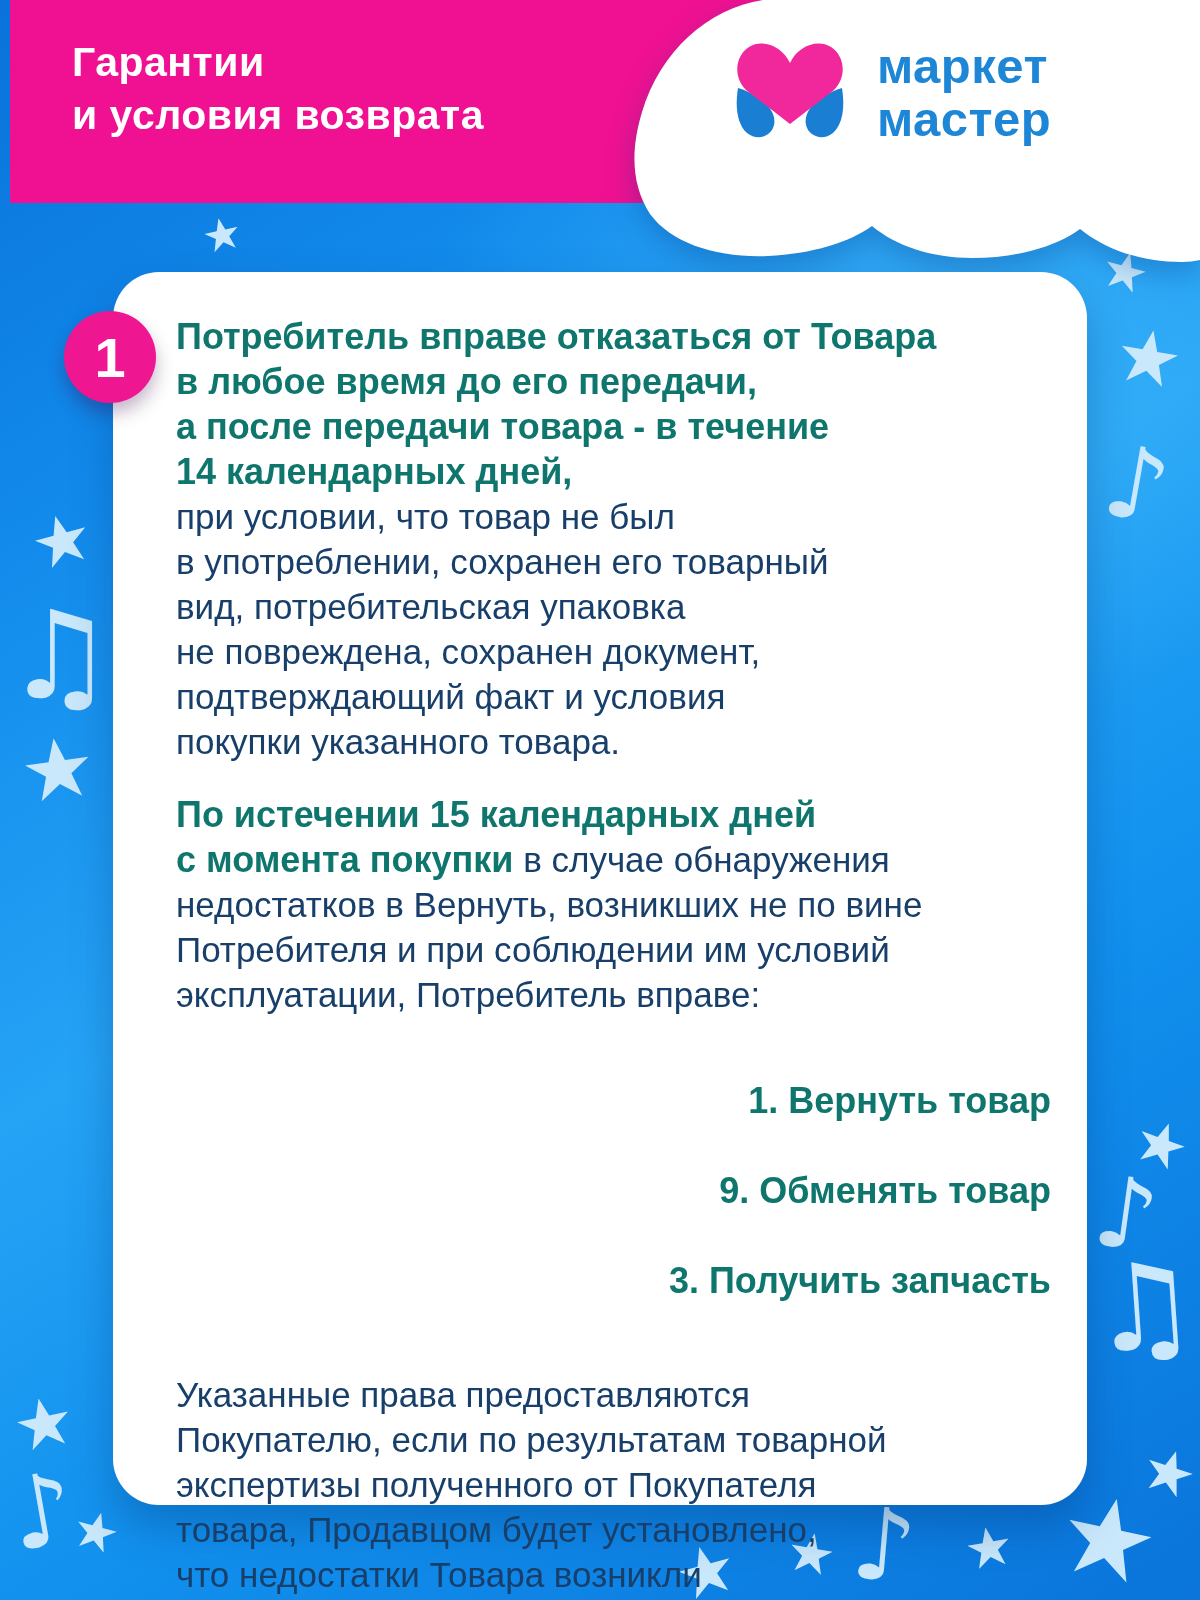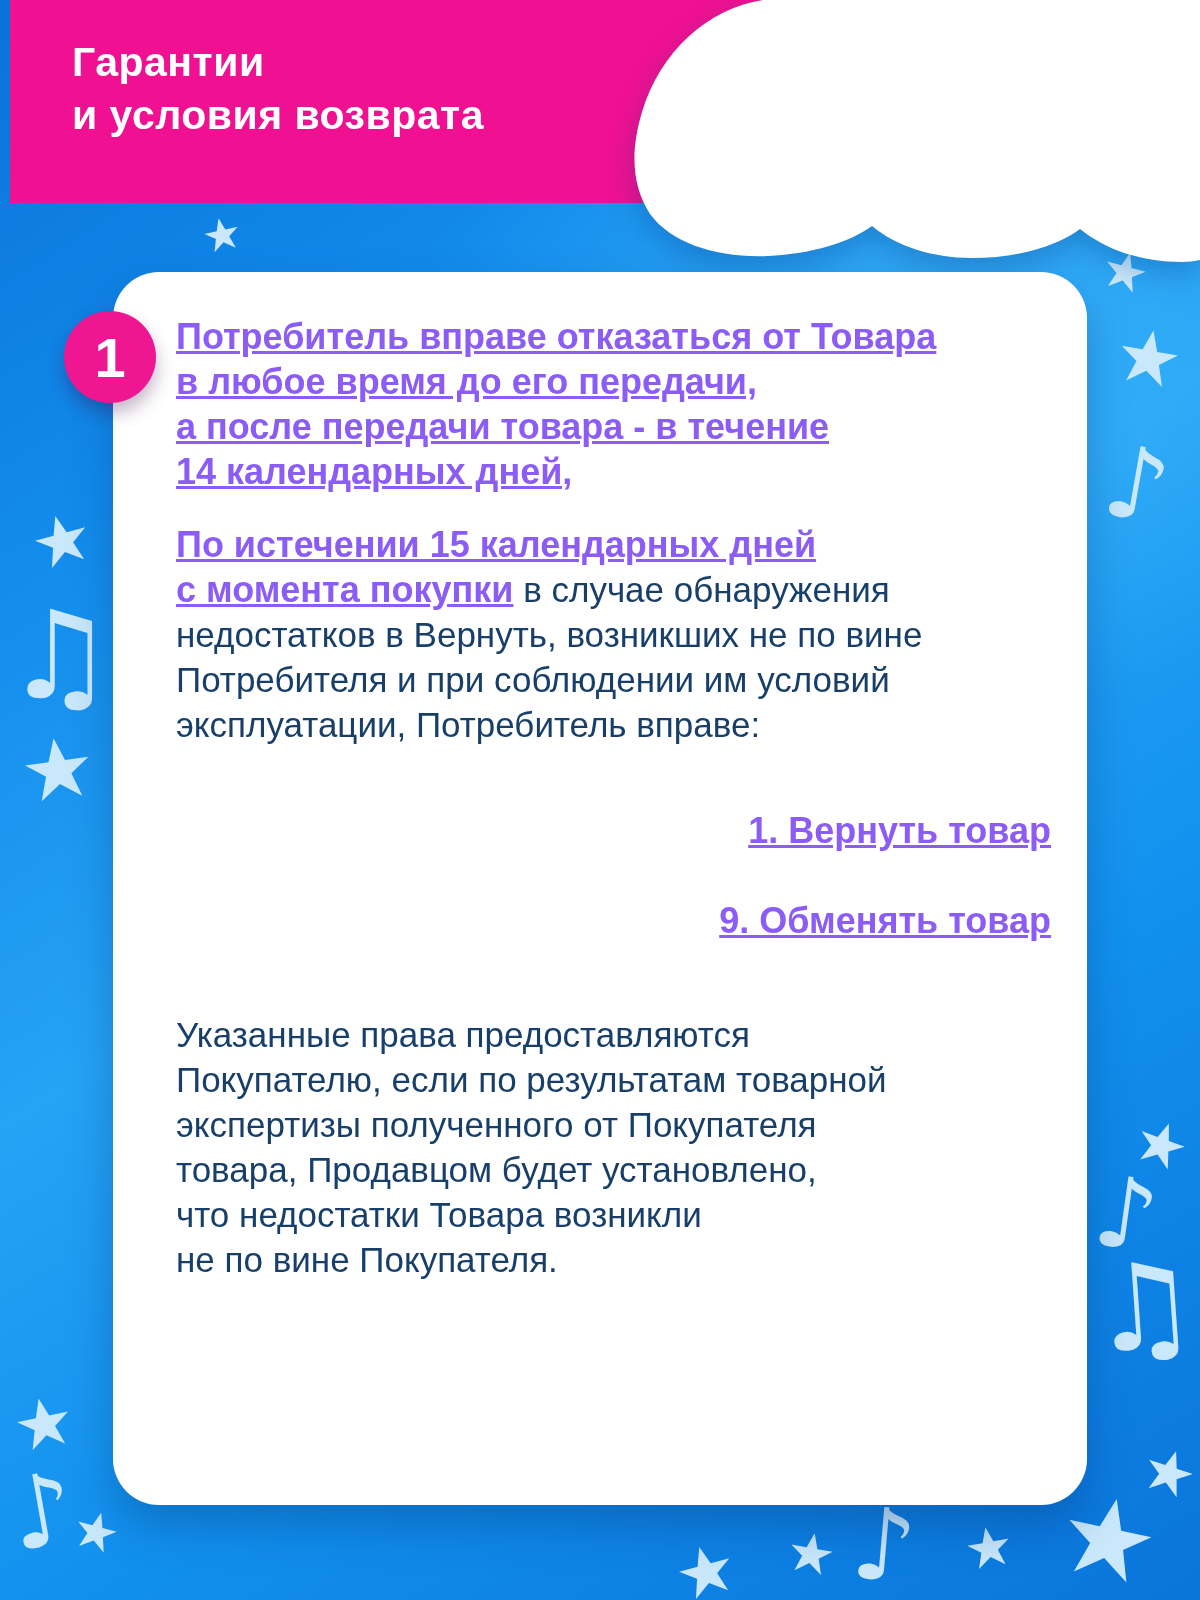--- a/index.html
+++ b/index.html
@@ -26,21 +26,21 @@
              letter-spacing:.5px;white-space:pre-line;}
   
   .card{position:absolute;left:113px;top:272px;width:974px;height:1233px;background:#ffffff;
         border-radius:46px;box-shadow:0 22px 44px rgba(0,45,110,.30);
         padding:42px 36px 0 63px;box-sizing:border-box;}
   .badge{position:absolute;left:64px;top:311px;width:92px;height:92px;border-radius:50%;
          background:#ef1692;box-shadow:0 10px 18px rgba(60,0,70,.30);
          display:flex;align-items:center;justify-content:center;
          color:#ffffff;font-size:56px;font-weight:bold;}
   .t{margin:0;white-space:pre-line;font-size:36px;line-height:45px;}
-  .hl{color:#8b5cf6;font-weight:bold;text-decoration:underline;}
+  .hl{color:#0f766e;font-weight:bold;}
   .body{color:#173f6a;font-weight:normal;font-size:35px;}
   .mix{margin-top:28px;}
   .opts{margin-top:16px;}
   .opts span{display:block;text-align:right;}
   .last{margin-top:24px;}
 </style>
 </head>
 <body>
 
 <div class="page">
@@ -78,36 +78,52 @@
       C630 152 632 186 650 214
       C672 244 718 258 768 256
       C812 254 850 242 872 226
       C896 246 932 258 972 258
       C1014 258 1054 248 1080 229
       C1106 250 1142 262 1182 262
       C1188 262 1195 261 1200 260
       L1200 0 Z"></path>
   </svg>
 
+  <div class="logo">
+    <svg width="114" height="104" viewBox="0 0 114 104">
+      <path fill="#1a7fd2" d="M5 48 C2 67 4 84 14 93 C24 101 38 97 41 85 C44 71 30 56 5 48 Z"></path>
+      <path fill="#1a7fd2" d="M109 48 C112 67 110 84 100 93 C90 101 76 97 73 85 C70 71 84 56 109 48 Z"></path>
+      <path fill="#f1289b" d="M57 23 C50 7 30 -2 16 7 C2 16 0 37 13 50 L57 84 L101 50 C114 37 112 16 98 7 C84 -2 64 7 57 23 Z"></path>
+    </svg>
+    <div class="logo-text">маркет
+мастер</div>
+  </div>
 
   <main class="card">
     <p class="t hl">Потребитель вправе отказаться от Товара
 в любое время до его передачи,
 а после передачи товара - в течение
 14 календарных дней,</p>
+    <p class="t body">при условии, что товар не был
+в употреблении, сохранен его товарный
+вид, потребительская упаковка
+не повреждена, сохранен документ,
+подтверждающий факт и условия
+покупки указанного товара.</p>
 
     <p class="t mix"><span class="hl">По истечении 15 календарных дней
 с момента покупки</span><span class="body"> в случае обнаружения
 недостатков в Вернуть, возникших не по вине
 Потребителя и при соблюдении им условий
 эксплуатации, Потребитель вправе:</span></p>
 
     <p class="t hl opts">
       <span>1. Вернуть товар</span>
       <span>9. Обменять товар</span>
+      <span>3. Получить запчасть</span>
     </p>
 
     <p class="t body last">Указанные права предоставляются
 Покупателю, если по результатам товарной
 экспертизы полученного от Покупателя
 товара, Продавцом будет установлено,
 что недостатки Товара возникли
 не по вине Покупателя.</p>
   </main>
 

